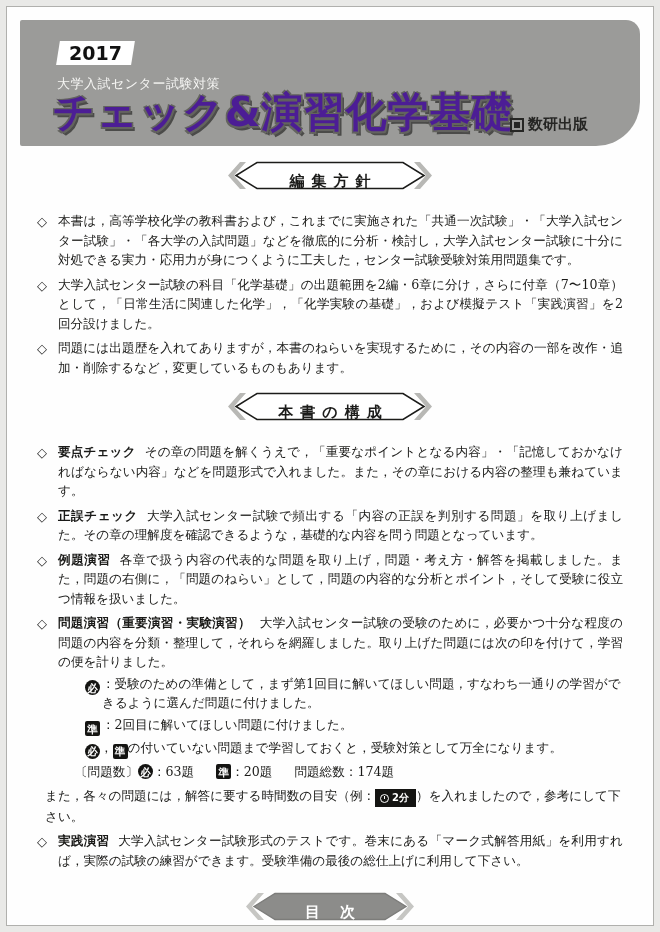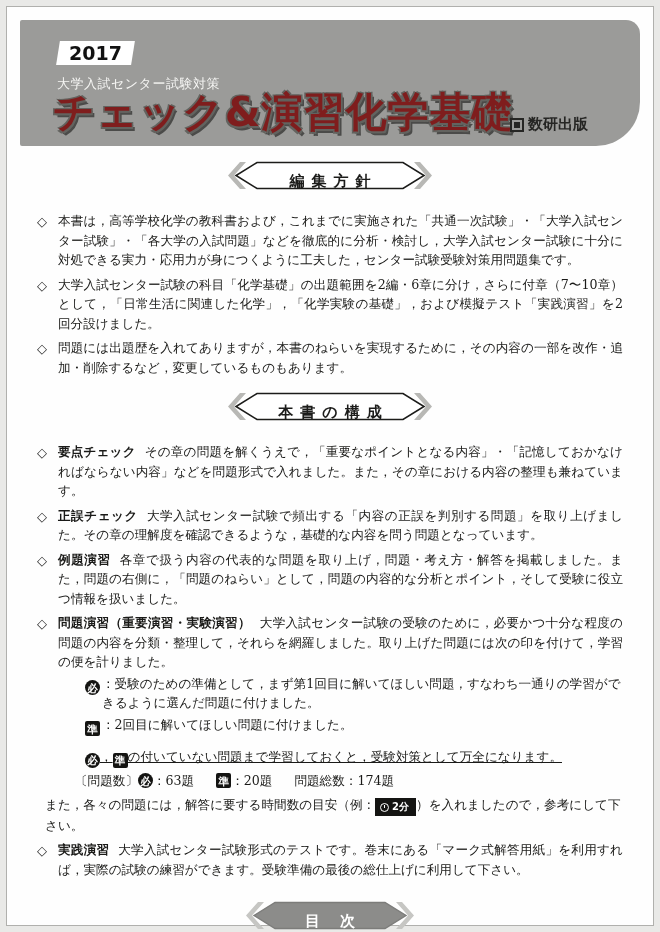--- a/index.html
+++ b/index.html
@@ -22,21 +22,21 @@
     position:absolute;left:38px;top:21px;background:#fff;color:#111;
     font-family:"DejaVu Sans","Liberation Sans",sans-serif;
     font-weight:bold;font-size:19px;padding:1px 11px;transform:skewX(-9deg);
   }
   .year span{display:inline-block;transform:skewX(9deg);}
   .series{
     position:absolute;left:37px;top:55px;color:#f6f6f4;font-size:13px;
     font-family:"DejaVu Sans","Liberation Sans",sans-serif;letter-spacing:.5px;
   }
   .btitle{
-    position:absolute;left:33px;top:72px;color:#7f1d1d;font-size:41px;font-weight:800;
+    position:absolute;left:33px;top:72px;color:#4c1d95;font-size:41px;font-weight:800;
     font-family:"DejaVu Sans","Liberation Sans",sans-serif;line-height:1;letter-spacing:1px;
     text-shadow:-1.5px -1.5px 0 #63635f,1.5px -1.5px 0 #63635f,
                 -1.5px 1.5px 0 #63635f,1.5px 1.5px 0 #63635f,3px 3.5px 0 #4b4b49;
     white-space:nowrap;
   }
   .pub{
     position:absolute;right:52px;bottom:12px;display:flex;align-items:center;gap:4px;
     color:#262624;font-weight:bold;font-size:15px;
     font-family:"DejaVu Sans","Liberation Sans",sans-serif;
   }
@@ -56,21 +56,21 @@
   .content{padding:0 30px;font-size:12.6px;line-height:1.55;}
   .sec{margin-top:9px;}
   .para{display:flex;margin-top:5px;}
   .dia{flex:none;width:21px;padding-top:1px;font-size:13px;color:#222;}
   .ptext{flex:1;text-align:justify;}
   .plabel{font-family:"DejaVu Sans","Liberation Sans",sans-serif;font-weight:bold;margin-right:9px;}
   .marks{margin-left:48px;}
   .mline{display:flex;margin-top:2px;}
   .mline .mb{flex:none;margin-right:2px;padding-top:1px;}
   .mline .mt{flex:1;}
-  .noteline{margin-left:48px;margin-top:11px;text-decoration:underline;}
+  .noteline{margin-left:48px;margin-top:2px;}
   .countsline{margin-left:38px;margin-top:3px;display:flex;align-items:center;}
   .countsline .g{margin-right:22px;}
   .timeline{margin-left:8px;margin-top:4px;}
   .bc,.bs{
     display:inline-flex;width:15px;height:15px;align-items:center;justify-content:center;
     background:#141412;color:#fff;font-size:10.5px;font-weight:bold;
     font-family:"DejaVu Sans","Liberation Sans",sans-serif;vertical-align:-3px;
   }
   .bc{border-radius:50%;}
   .bs{border-radius:2px;}

